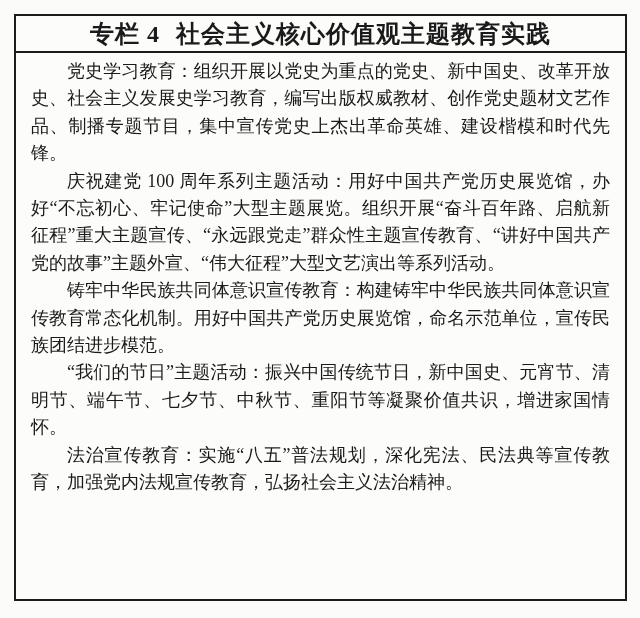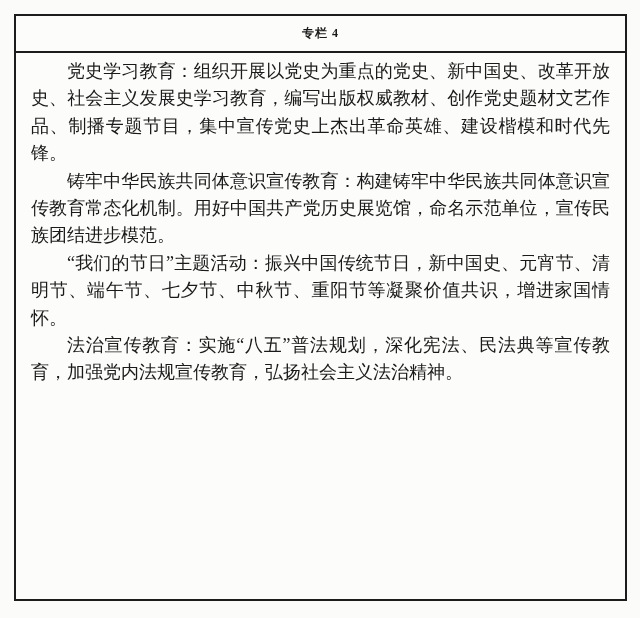--- a/index.html
+++ b/index.html
@@ -27,21 +27,21 @@
   }
   .panel-header {
     box-sizing: border-box;
     height: 37px;
     border-bottom: 2px solid #1c1c1c;
     display: flex;
     align-items: center;
     justify-content: center;
     gap: 16px;
     font-weight: bold;
-    font-size: 12px;
+    font-size: 24px;
     letter-spacing: 1px;
     white-space: nowrap;
   }
   .panel-body {
     box-sizing: border-box;
     padding: 5px 15px 0 15px;
     font-size: 18px;
     line-height: 27.4px;
     text-align: justify;
   }
@@ -51,20 +51,22 @@
     text-indent: 2em;
     font-weight: 500;
   }
 </style>
 </head>
 <body>
 
 <div class="panel">
   <div class="panel-header">
     <span>专栏 4</span>
+    <span>社会主义核心价值观主题教育实践</span>
   </div>
   <div class="panel-body">
     <p>党史学习教育：组织开展以党史为重点的党史、新中国史、改革开放史、社会主义发展史学习教育，编写出版权威教材、创作党史题材文艺作品、制播专题节目，集中宣传党史上杰出革命英雄、建设楷模和时代先锋。</p>
+    <p>庆祝建党 100 周年系列主题活动：用好中国共产党历史展览馆，办好“不忘初心、牢记使命”大型主题展览。组织开展“奋斗百年路、启航新征程”重大主题宣传、“永远跟党走”群众性主题宣传教育、“讲好中国共产党的故事”主题外宣、“伟大征程”大型文艺演出等系列活动。</p>
     <p>铸牢中华民族共同体意识宣传教育：构建铸牢中华民族共同体意识宣传教育常态化机制。用好中国共产党历史展览馆，命名示范单位，宣传民族团结进步模范。</p>
     <p>“我们的节日”主题活动：振兴中国传统节日，新中国史、元宵节、清明节、端午节、七夕节、中秋节、重阳节等凝聚价值共识，增进家国情怀。</p>
     <p>法治宣传教育：实施“八五”普法规划，深化宪法、民法典等宣传教育，加强党内法规宣传教育，弘扬社会主义法治精神。</p>
   </div>
 </div>
 
 </body></html>

